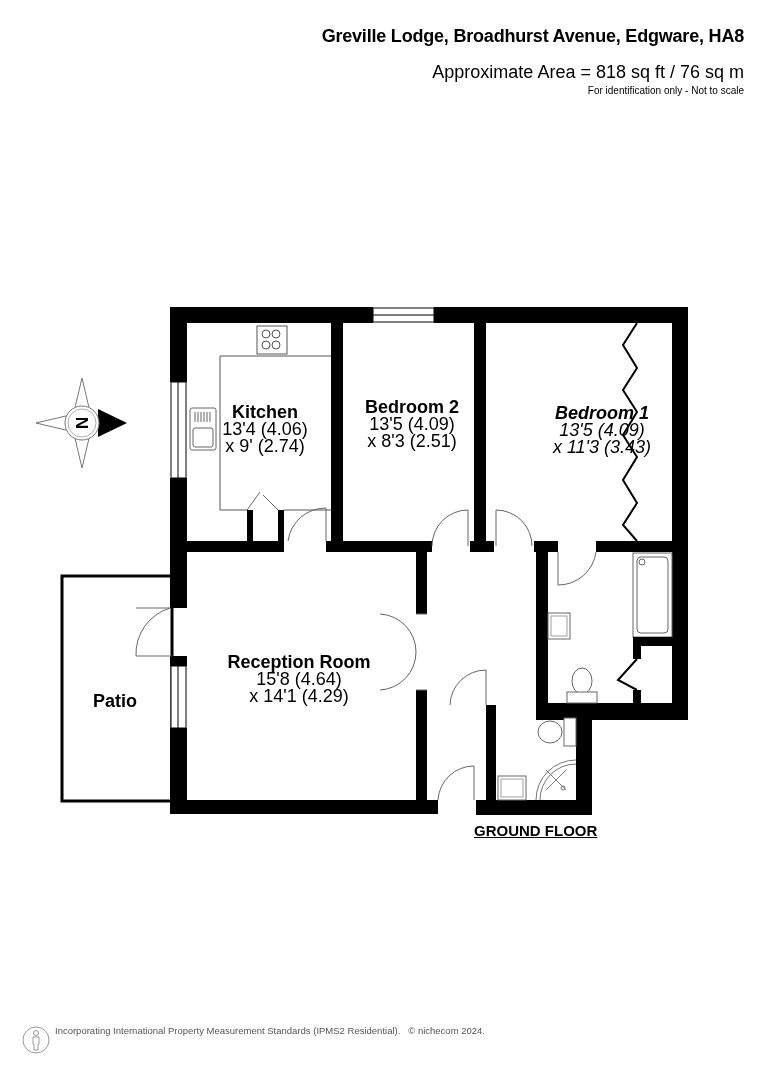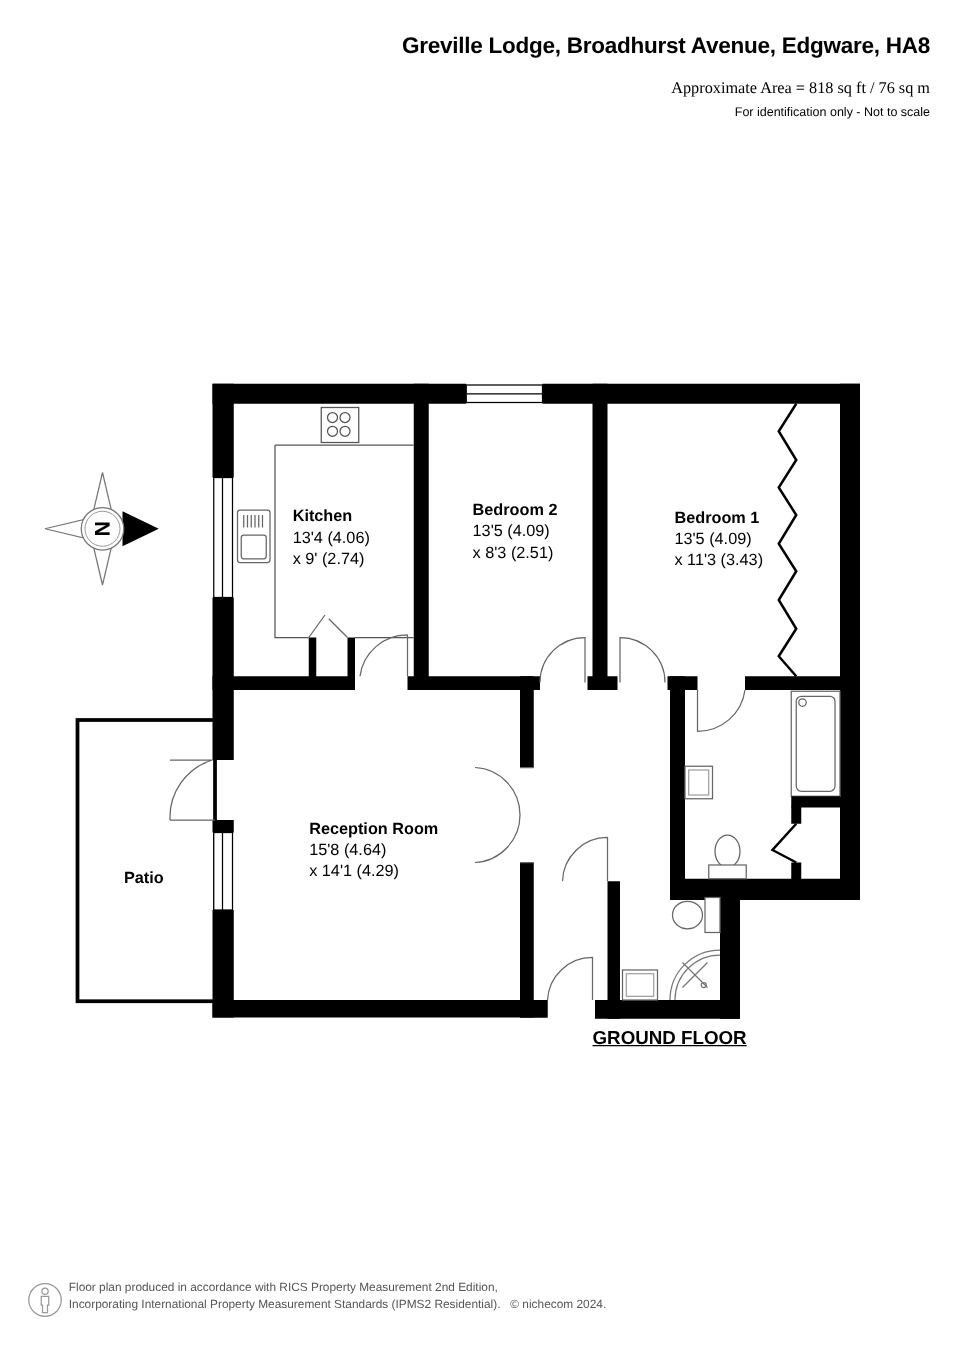--- a/index.html
+++ b/index.html
@@ -1,21 +1,21 @@
 <!DOCTYPE html>
 <html><head>
 <meta charset="utf-8">
 <style>
   html, body { margin: 0; padding: 0; background: #ffffff; }
   body { width: 764px; height: 1080px; position: relative; overflow: hidden; font-family: "Liberation Sans", sans-serif; color: #000; }
   .title { position: absolute; right: 20px; top: 26px; font-size: 18px; font-weight: bold; white-space: nowrap; letter-spacing: -0.2px; margin-left: 16px; }
-  .area { position: absolute; right: 20px; top: 62px; font-size: 13px; white-space: nowrap; font-family: Liberation Serif, serif; }
+  .area { position: absolute; right: 20px; top: 62px; font-size: 18px; white-space: nowrap; }
   .note { position: absolute; right: 20px; top: 85px; font-size: 10px; white-space: nowrap; }
   svg.plan { position: absolute; left: 0; top: 0; }
-  .room-label { position: absolute; text-align: left; line-height: 17px; font-size: 13px; white-space: nowrap; transform: translateX(-50%); }
+  .room-label { position: absolute; text-align: center; line-height: 17px; font-size: 18px; white-space: nowrap; transform: translateX(-50%); }
   .room-label .name { font-weight: bold; display: block; }
   .room-label .dim { display: block; }
   .floor-label { position: absolute; left: 474px; top: 822px; font-size: 15px; font-weight: bold; white-space: nowrap; text-decoration: underline; }
   .footer { position: absolute; left: 55px; top: 1025px; font-size: 9.5px; line-height: 12.5px; color: #555; white-space: nowrap; }
   .footer-icon { position: absolute; left: 22px; top: 1025px; }
 </style>
 </head>
 <body>
 
 <div class="title">Greville Lodge, Broadhurst Avenue, Edgware, HA8</div>
@@ -160,21 +160,21 @@
 <div class="room-label" style="left:265px; top:404px;">
   <span class="name">Kitchen</span>
   <span class="dim">13'4 (4.06)</span>
   <span class="dim">x 9' (2.74)</span>
 </div>
 <div class="room-label" style="left:412px; top:399px;">
   <span class="name">Bedroom 2</span>
   <span class="dim">13'5 (4.09)</span>
   <span class="dim">x 8'3 (2.51)</span>
 </div>
-<div class="room-label" style="left:575px; top:405px;">
+<div class="room-label" style="left:602px; top:405px;font-style:italic;">
   <span class="name">Bedroom 1</span>
   <span class="dim">13'5 (4.09)</span>
   <span class="dim">x 11'3 (3.43)</span>
 </div>
 <div class="room-label" style="left:299px; top:654px;">
   <span class="name">Reception Room</span>
   <span class="dim">15'8 (4.64)</span>
   <span class="dim">x 14'1 (4.29)</span>
 </div>
 <div class="room-label" style="left:115px; top:693px;">
@@ -182,15 +182,14 @@
 </div>
 
 <div class="floor-label">GROUND FLOOR</div>
 
 <svg class="footer-icon" width="28" height="30" viewBox="0 0 28 30">
   <circle cx="14" cy="15" r="13" fill="none" stroke="#999" stroke-width="1"></circle>
   <circle cx="14" cy="8" r="2.5" fill="none" stroke="#999" stroke-width="1"></circle>
   <path d="M11,12 h6 v7 h-1 v6 h-4 v-6 h-1 z" fill="none" stroke="#999" stroke-width="1"></path>
 </svg>
 <div class="footer">
-  <div>Floor plan produced in accordance with RICS Property Measurement 2nd Edition,</div>
   <div style="white-space:pre;">Incorporating International Property Measurement Standards (IPMS2 Residential).   © nichecom 2024.</div>
 </div>
 
 </body></html>

